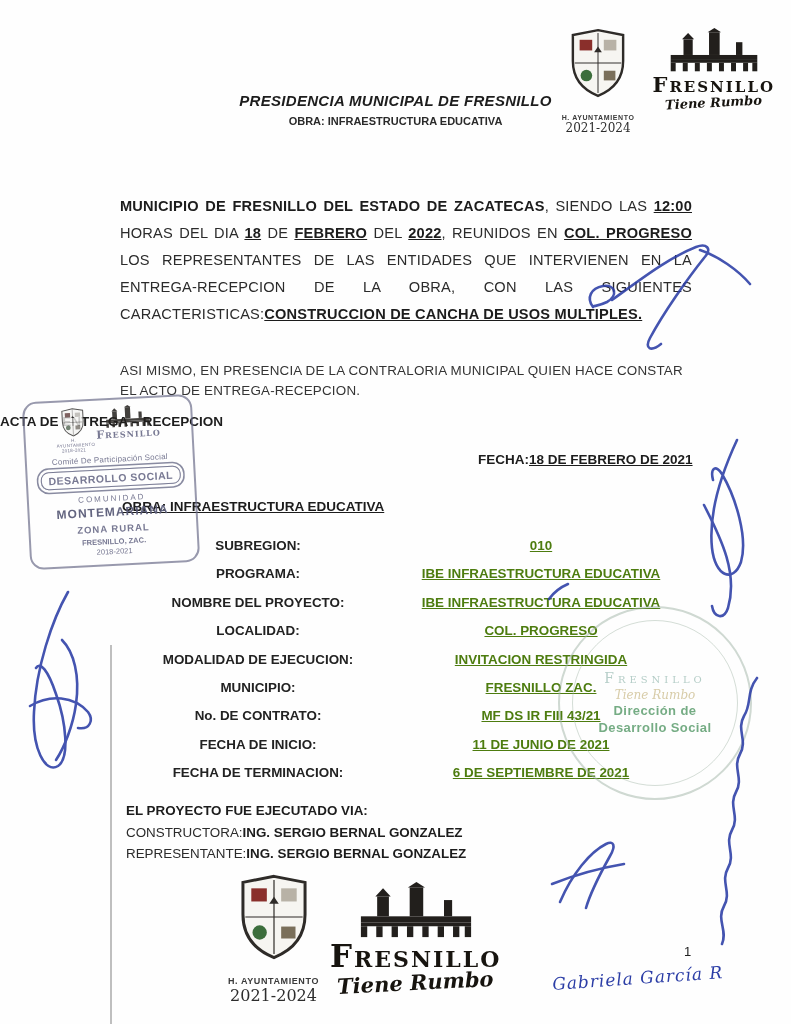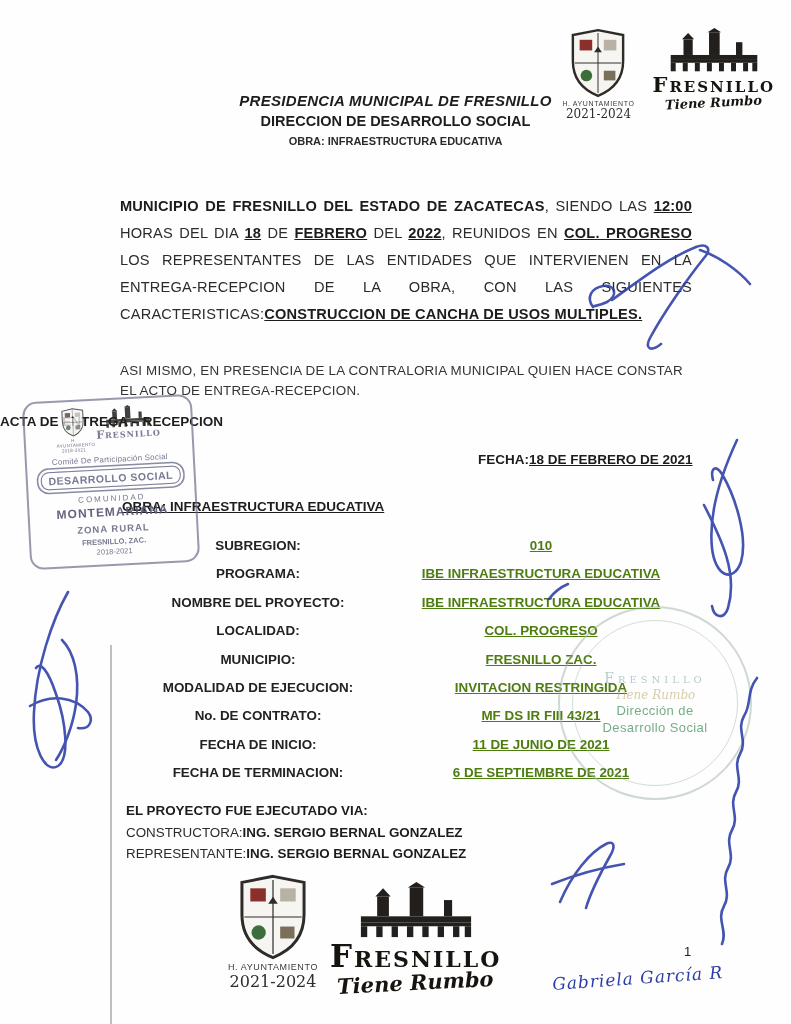--- a/index.html
+++ b/index.html
@@ -4,21 +4,21 @@
 <style>
   html,body{margin:0;padding:0;background:#e8e8e8;}
   .page{
     position:relative;width:791px;height:1024px;margin:0 auto;
     background:#fefefe;overflow:hidden;
     font-family:"Liberation Sans",sans-serif;color:#242424;
   }
   
   .top-logos{position:absolute;top:28px;right:16px;display:flex;gap:18px;align-items:flex-start;}
   .crest-wrap{display:flex;flex-direction:column;align-items:center;}
-  .crest-caption{font-size:7px;letter-spacing:.6px;color:#3a3a3a;margin-top:2px;}
+  .crest-caption{font-size:7px;letter-spacing:.6px;color:#3a3a3a;margin-top:16px;font-weight:bold;}
   .crest-period{font-family:"DejaVu Serif",serif;font-size:12px;color:#2d2d2d;}
   .fres-logo{display:flex;flex-direction:column;align-items:center;}
   .wordmark{font-family:"DejaVu Serif",serif;font-variant:small-caps;font-weight:700;color:#17140f;letter-spacing:2px;}
   .tagline{font-family:"DejaVu Serif",serif;font-style:italic;font-weight:700;color:#17140f;transform:rotate(-3deg);}
   .top-logos .wordmark{font-size:21px;}
   .top-logos .tagline{font-size:13px;margin-top:-2px;}
   .top-logos .crest-svg{width:58px;height:70px;}
   .top-logos .building-svg{width:96px;height:44px;}
   
   .doc-header{position:absolute;top:92px;left:0;right:0;text-align:center;}
@@ -77,21 +77,21 @@
   .round-stamp{
     position:absolute;left:558px;top:606px;width:190px;height:190px;border-radius:50%;
     border:2px solid rgba(160,180,165,.5);display:flex;flex-direction:column;
     align-items:center;justify-content:center;text-align:center;
   }
   .round-stamp::before{
     content:"";position:absolute;inset:12px;border-radius:50%;border:1.5px solid rgba(160,180,165,.45);
   }
   .rs-faint1{font-family:"DejaVu Serif",serif;font-variant:small-caps;font-size:14px;letter-spacing:4px;color:rgba(120,165,155,.55);}
   .rs-faint2{font-family:"DejaVu Serif",serif;font-style:italic;font-size:12px;color:rgba(190,170,110,.6);margin-top:2px;}
-  .rs-green{font-size:13px;font-weight:400;color:rgba(93,158,111,.85);letter-spacing:.4px;line-height:17px;}
+  .rs-green{font-size:13px;font-weight:700;color:rgba(93,158,111,.85);letter-spacing:.4px;line-height:17px;}
   
   .sig-layer{position:absolute;left:0;top:0;pointer-events:none;}
   .hand-name{
     position:absolute;left:552px;top:968px;transform:rotate(-4deg);
     font-family:"DejaVu Serif",serif;font-style:italic;font-size:17px;color:#2b3da6;letter-spacing:1px;
   }
   .scan-line{position:absolute;left:110px;top:645px;width:1.5px;height:379px;background:rgba(45,45,45,.3);}
   .hidden-defs{position:absolute;width:0;height:0;overflow:hidden;}
 </style>
 </head>
@@ -145,21 +145,20 @@
       <svg class="building-svg">
           <use href="#building"></use>
         </svg>
       <div class="wordmark">Fresnillo</div>
       <div class="tagline">Tiene Rumbo</div>
     </div>
   </div>
 
   <div class="doc-header">
     <div class="h-line1">PRESIDENCIA MUNICIPAL DE FRESNILLO</div>
-    <div class="h-line2">DIRECCION DE DESARROLLO SOCIAL</div>
     <div class="h-line3">OBRA: INFRAESTRUCTURA EDUCATIVA</div>
   </div>
 
   <p class="p1"><span class="b">MUNICIPIO DE FRESNILLO DEL ESTADO DE ZACATECAS</span><span>, SIENDO LAS </span><span class="bu">12:00</span><span> HORAS DEL DIA </span><span class="bu">18</span><span> DE </span><span class="bu">FEBRERO</span><span> DEL </span><span class="bu">2022</span><span>, REUNIDOS EN </span><span class="bu">COL. PROGRESO</span><span> LOS REPRESENTANTES DE LAS ENTIDADES QUE INTERVIENEN EN LA ENTREGA-RECEPCION DE LA OBRA, CON LAS SIGUIENTES CARACTERISTICAS:</span><span class="bu">CONSTRUCCION DE CANCHA DE USOS MULTIPLES.</span></p>
 
   <p class="p2">ASI MISMO, EN PRESENCIA DE LA CONTRALORIA MUNICIPAL QUIEN HACE CONSTAR EL ACTO DE ENTREGA-RECEPCION.</p>
 
   <div class="acta-title">ACTA DE ENTREGA – RECEPCION</div>
 
   <div class="fecha-line"><span>FECHA:</span><span class="bu">18 DE FEBRERO DE 2021</span></div>
@@ -177,26 +176,26 @@
       </div>
     <div class="field-row">
         <span class="field-label">NOMBRE DEL PROYECTO:</span>
         <span class="field-value">IBE INFRAESTRUCTURA EDUCATIVA</span>
       </div>
     <div class="field-row">
         <span class="field-label">LOCALIDAD:</span>
         <span class="field-value">COL. PROGRESO</span>
       </div>
     <div class="field-row">
+        <span class="field-label">MODALIDAD DE EJECUCION:</span>
+        <span class="field-value">INVITACION RESTRINGIDA</span>
+      </div>
+    <div class="field-row">
         <span class="field-label">MUNICIPIO:</span>
         <span class="field-value">FRESNILLO ZAC.</span>
-      </div>
-    <div class="field-row">
-        <span class="field-label">MODALIDAD DE EJECUCION:</span>
-        <span class="field-value">INVITACION RESTRINGIDA</span>
       </div>
     <div class="field-row">
         <span class="field-label">No. DE CONTRATO:</span>
         <span class="field-value">MF DS IR FIII 43/21</span>
       </div>
     <div class="field-row">
         <span class="field-label">FECHA DE INICIO:</span>
         <span class="field-value">11 DE JUNIO DE 2021</span>
       </div>
     <div class="field-row">

